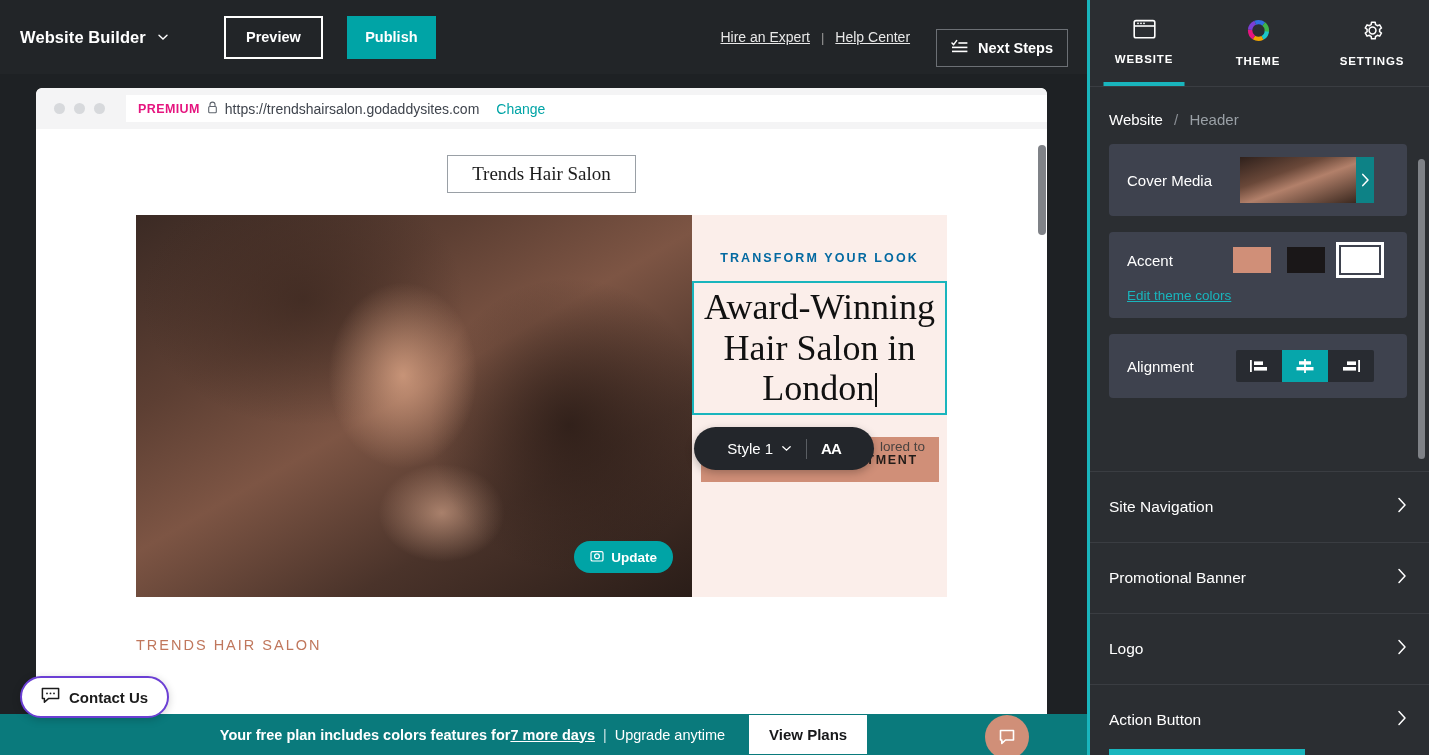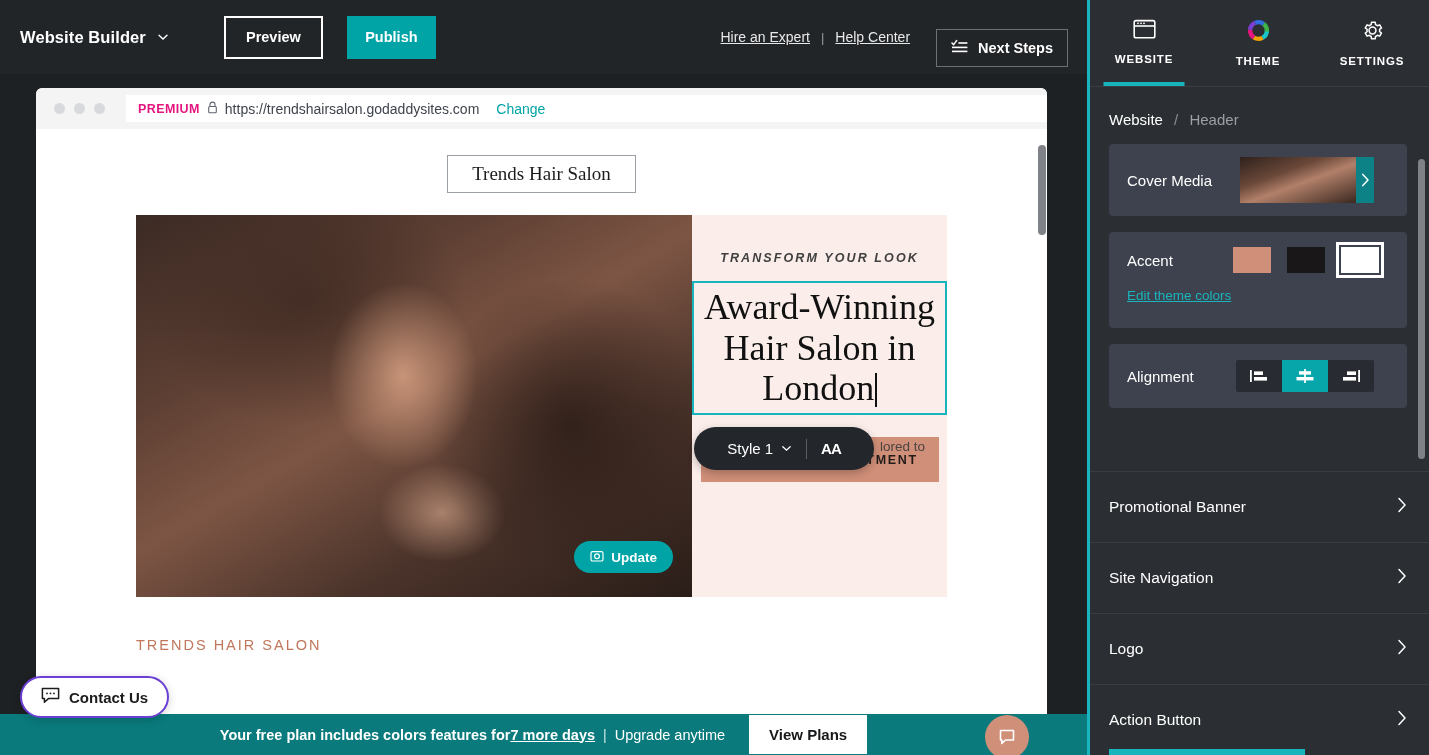--- a/index.html
+++ b/index.html
@@ -84,21 +84,21 @@
   .update-btn {
     position: absolute; right: 19px; bottom: 24px; z-index: 3;
     background: #00a4a6; color: #fff; border-radius: 22px; height: 32px;
     display: flex; align-items: center; gap: 7px; padding: 0 16px;
     font-size: 13.5px; font-weight: bold; cursor: pointer;
   }
   .hero-txt {
     flex: 1; background: #fbeeea; display: flex; flex-direction: column;
     align-items: center; padding-top: 36px; position: relative;
   }
-  .eyebrow { color: #404040; font-size: 12.5px; letter-spacing: 2.1px; font-weight: 600; font-style: italic; }
+  .eyebrow { color: #0369a1; font-size: 12.5px; letter-spacing: 2.1px; font-weight: 600; }
   .headline-box {
     margin-top: 16px; width: 255px; border: 2px solid #19b5bd; padding: 4px 8px;
     text-align: center; cursor: text;
   }
   .headline {
     font-family: "Liberation Serif", serif; font-size: 36px; line-height: 1.13;
     color: #111; font-weight: normal;
   }
   .caret {
     display: inline-block; width: 1.5px; height: 34px; background: #111;
@@ -186,21 +186,21 @@
   .card-label { color: #fff; font-size: 15px; }
   .cover-card { height: 72px; }
   .cover-thumb {
     position: absolute; right: 51px; top: 13px; width: 116px; height: 46px;
     background: linear-gradient(160deg,#2f211c 0%,#6a4839 35%,#b2806a 55%,#3a281f 100%);
   }
   .cover-arrow {
     position: absolute; right: 33px; top: 13px; width: 18px; height: 46px;
     background: #0d8286; display: flex; align-items: center; justify-content: center; cursor: pointer;
   }
-  .accent-card { height: 96px; flex-direction: column; align-items: stretch; padding: 0; }
+  .accent-card { height: 86px; flex-direction: column; align-items: stretch; padding: 0; }
   .accent-row { display: flex; align-items: center; height: 56px; padding: 0 18px; }
   .sw-group { margin-left: auto; display: flex; align-items: center; gap: 16px; margin-right: 10px; }
   .sw { width: 38px; height: 26px; cursor: pointer; }
   .sw.sel { outline: 3px solid #fff; outline-offset: 2px; }
   .edit-colors {
     color: #19b5bd; font-size: 13.5px; text-decoration: underline;
     padding: 0 18px 10px; cursor: pointer;
   }
   .align-card { height: 64px; }
   .align-group { margin-left: auto; display: flex; background: #282b31; border-radius: 2px; margin-right: 15px; }
@@ -452,29 +452,29 @@
               <rect x="3" y="9" width="13" height="3.6" fill="#fff"></rect>
             </svg>
           </span>
         </span>
       </div>
 
       <div class="panel-scrollbar"></div>
     </div>
 
     <div class="list-item">
-      <span class="list-label">Promotional Banner</span>
+      <span class="list-label">Site Navigation</span>
       <span class="list-chev">
         <svg width="10" height="16" viewBox="0 0 10 16">
             <path d="M2 1.6 L8 8 L2 14.4" stroke="#fff" stroke-width="1.5" fill="none" stroke-linecap="round" stroke-linejoin="round"></path>
           </svg>
       </span>
     </div>
     <div class="list-item">
-      <span class="list-label">Site Navigation</span>
+      <span class="list-label">Promotional Banner</span>
       <span class="list-chev">
         <svg width="10" height="16" viewBox="0 0 10 16">
             <path d="M2 1.6 L8 8 L2 14.4" stroke="#fff" stroke-width="1.5" fill="none" stroke-linecap="round" stroke-linejoin="round"></path>
           </svg>
       </span>
     </div>
     <div class="list-item">
       <span class="list-label">Logo</span>
       <span class="list-chev">
         <svg width="10" height="16" viewBox="0 0 10 16">

